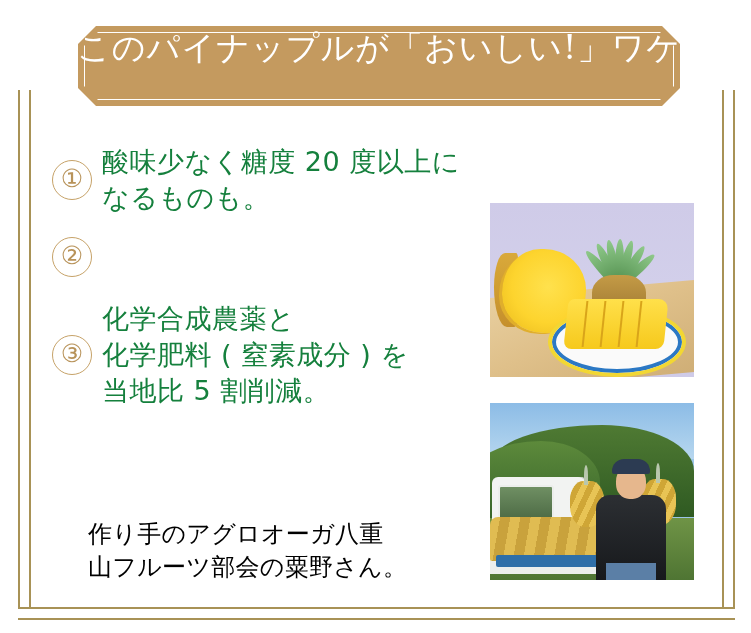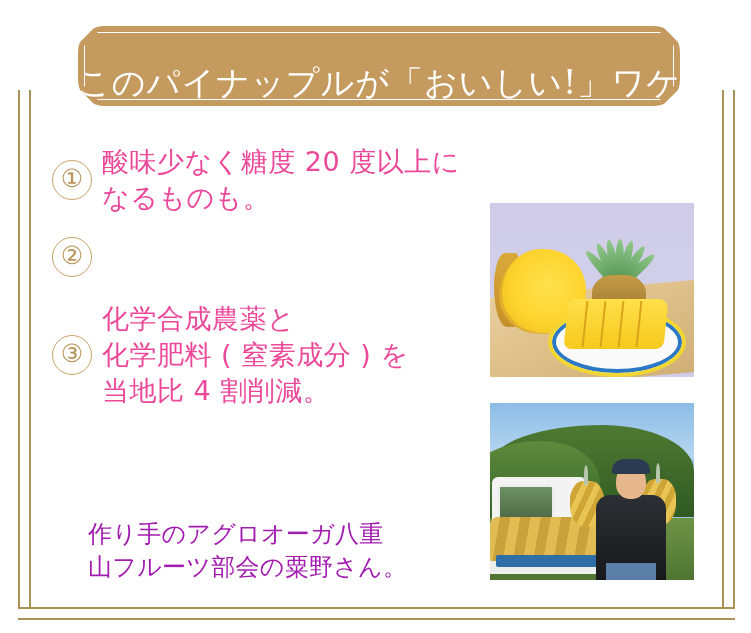--- a/index.html
+++ b/index.html
@@ -46,23 +46,22 @@
   .banner {
     position: absolute;
     left: 78px;
     top: 26px;
     width: 602px;
     height: 80px;
     background: #c49a5f;
     -webkit-clip-path: polygon(18px 0, calc(100% - 18px) 0, 100% 18px, 100% calc(100% - 18px), calc(100% - 18px) 100%, 18px 100%, 0 calc(100% - 18px), 0 18px);
     clip-path: polygon(18px 0, calc(100% - 18px) 0, 100% 18px, 100% calc(100% - 18px), calc(100% - 18px) 100%, 18px 100%, 0 calc(100% - 18px), 0 18px);
     display: flex;
-    align-items: flex-end;
+    align-items: flex-start;
     justify-content: center;
-    border-radius: 26px;
   }
   .banner-inner-border {
     position: absolute;
     left: 6px;
     top: 6px;
     right: 6px;
     bottom: 6px;
     border: 1.5px solid #ffffff;
     -webkit-clip-path: polygon(14px 0, calc(100% - 14px) 0, 100% 14px, 100% calc(100% - 14px), calc(100% - 14px) 100%, 14px 100%, 0 calc(100% - 14px), 0 14px);
     clip-path: polygon(14px 0, calc(100% - 14px) 0, 100% 14px, 100% calc(100% - 14px), calc(100% - 14px) 100%, 14px 100%, 0 calc(100% - 14px), 0 14px);
@@ -102,39 +101,39 @@
     font-family: "DejaVu Serif", "Liberation Serif", serif;
     font-size: 25px;
     line-height: 36px;
     text-align: center;
     margin-right: 10px;
   }
   .reason-text {
     font-family: "DejaVu Sans", "Liberation Sans", sans-serif;
     font-size: 27px;
     line-height: 1.32;
-    color: #ec4899;
+    color: #15803d;
     letter-spacing: 0.5px;
     white-space: pre-line;
   }
 
   #reason-1 { margin-top: 4px; }
   #reason-2 { margin-top: 18px; }
   #reason-3 { margin-top: 24px; }
 
   
   .caption {
     position: absolute;
     left: 88px;
     top: 518px;
     width: 400px;
     font-family: "DejaVu Sans", "Liberation Sans", sans-serif;
     font-size: 24px;
     line-height: 1.38;
-    color: #a21caf;
+    color: #000000;
     letter-spacing: 0.3px;
     white-space: pre-line;
   }
 
   
   .photo {
     position: absolute;
     overflow: hidden;
   }
   #photo-pineapple-cut {
@@ -388,21 +387,21 @@
     </div>
 
     <div class="reason-row" id="reason-2">
       <div class="num-circle">②</div>
     </div>
 
     <div class="reason-row" id="reason-3">
       <div class="num-circle">③</div>
       <div class="reason-text">化学合成農薬と
 化学肥料 ( 窒素成分 ) を
-当地比 4 割削減。</div>
+当地比 5 割削減。</div>
     </div>
 
   </div>
 
   <div class="caption">作り手のアグロオーガ八重
 山フルーツ部会の粟野さん。</div>
 
   <div class="photo" id="photo-pineapple-cut">
     <div class="board"></div>
     <div class="pine-crown">

